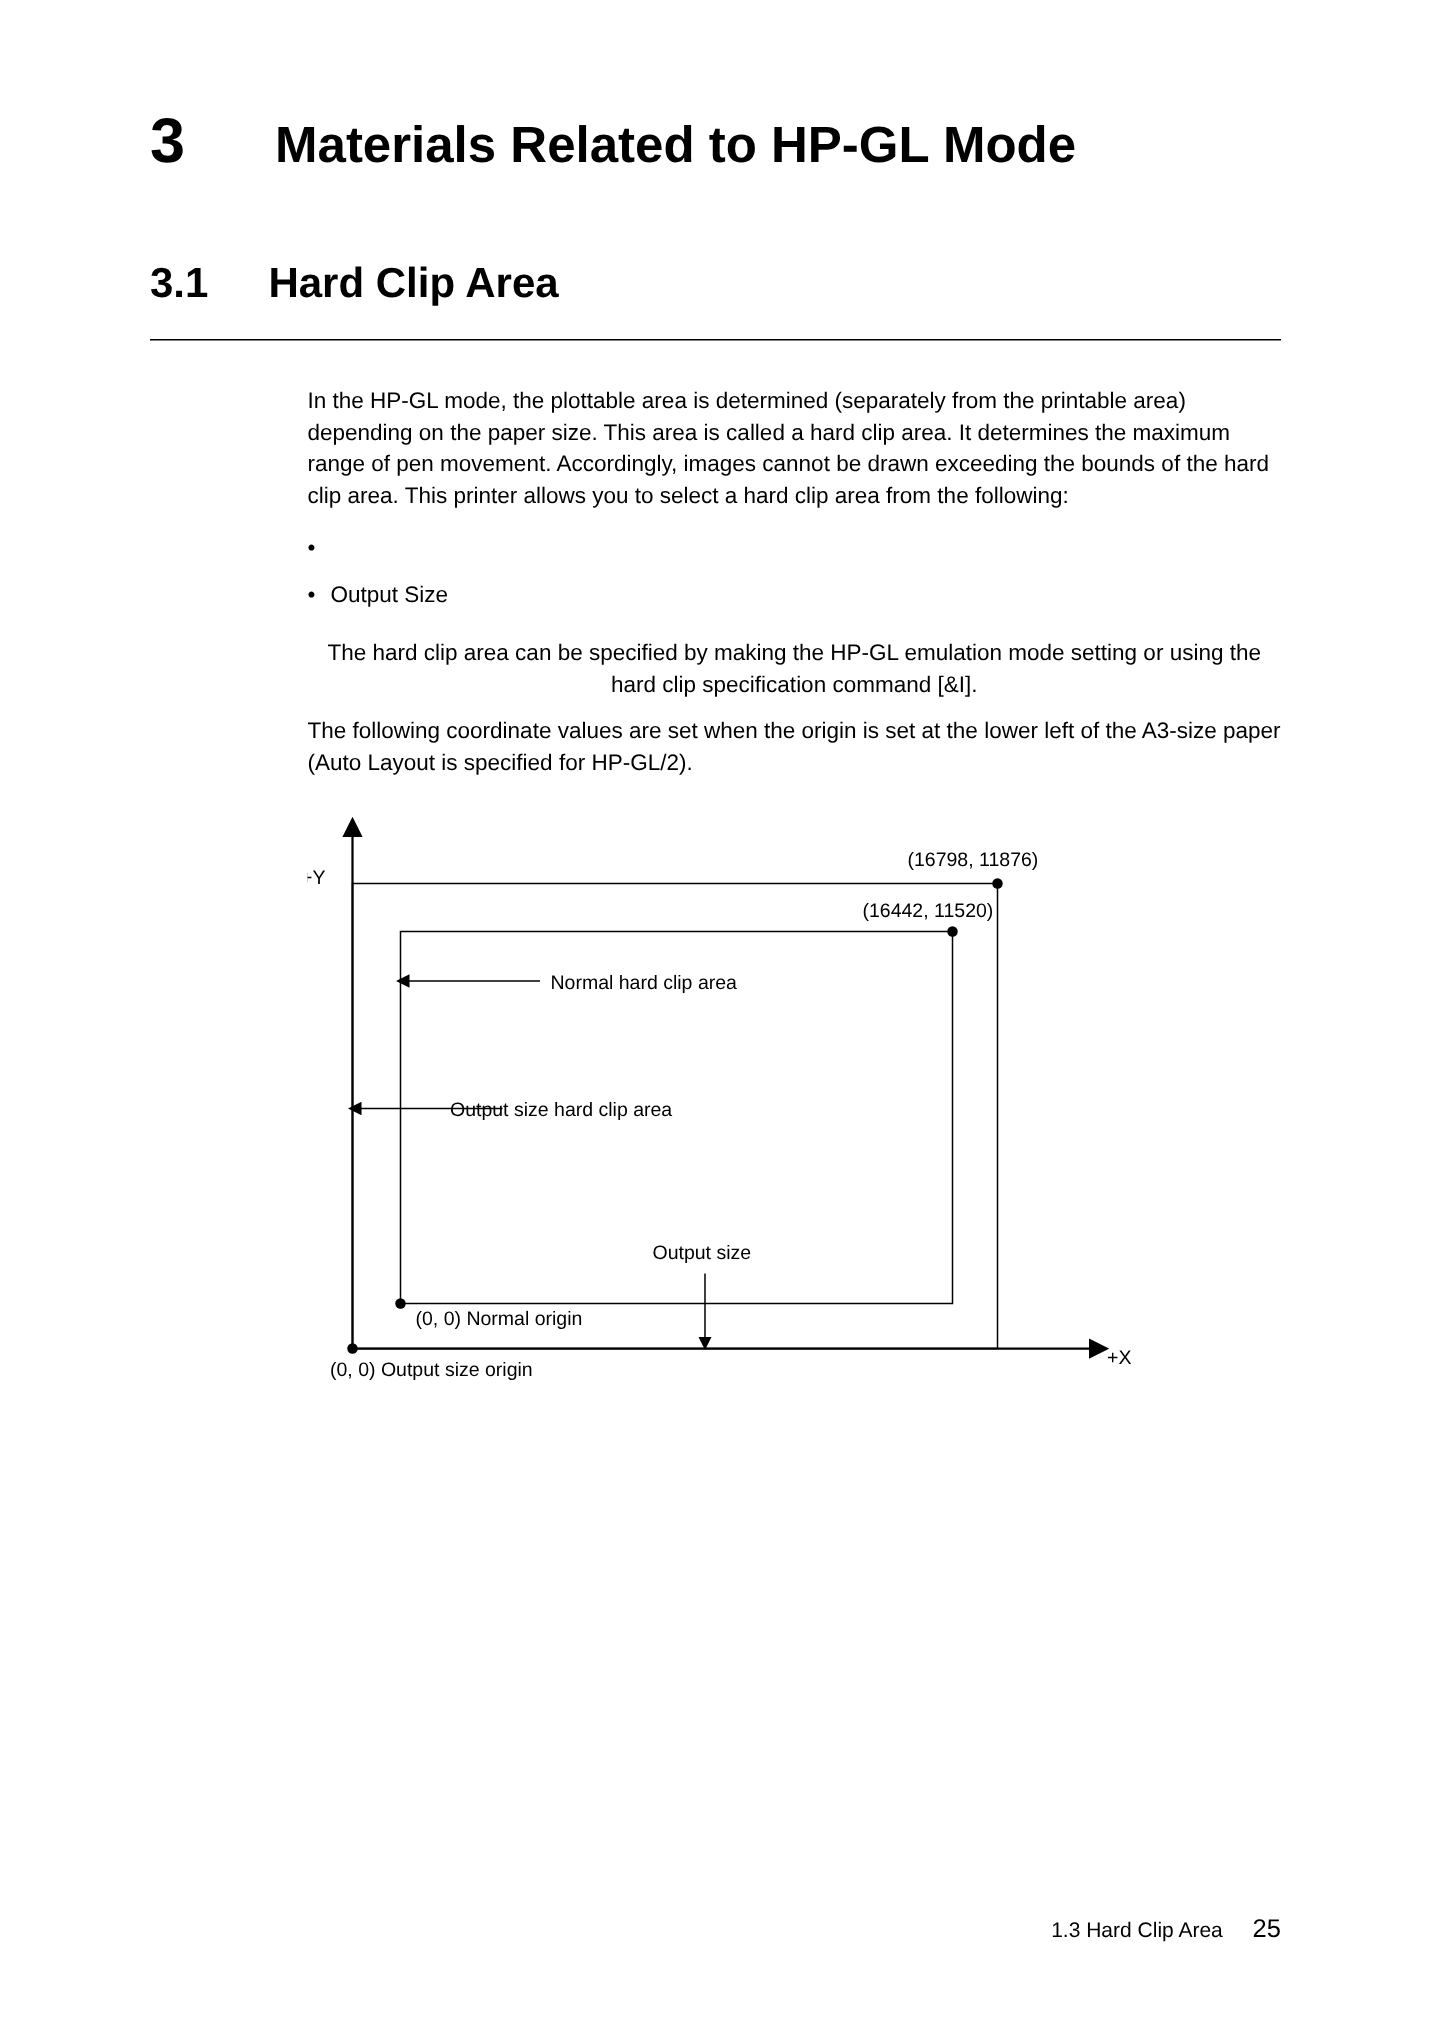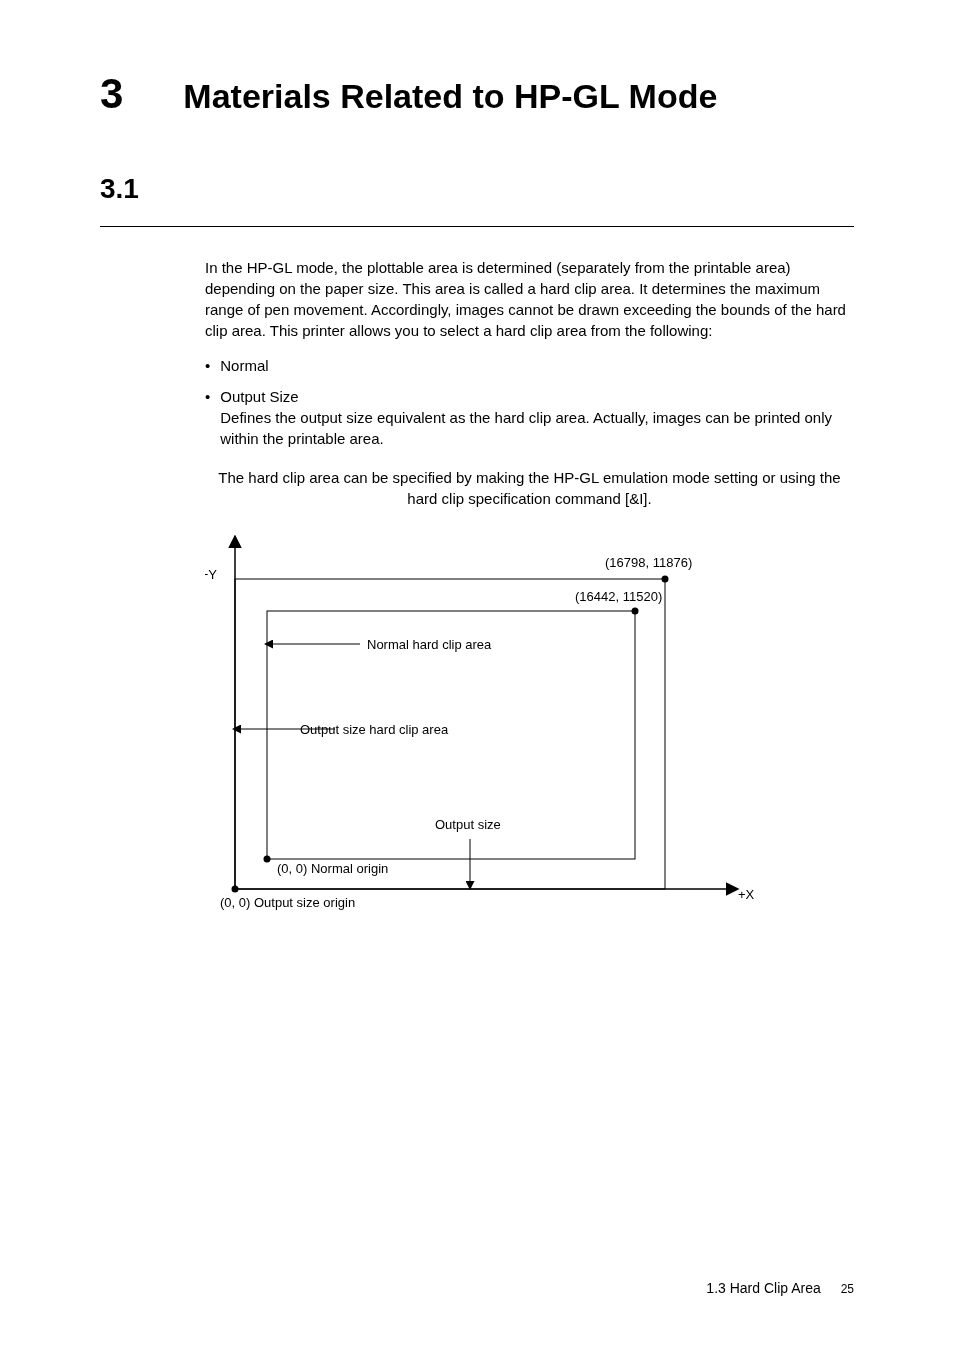--- a/index.html
+++ b/index.html
@@ -64,55 +64,55 @@
   .diagram {
     margin-top: 20px;
   }
   .footer {
     position: absolute;
     bottom: 55px;
     right: 100px;
     font-size: 14px;
   }
   .footer .pg {
-    font-size: 12px;
+    font-size: 17px;
     margin-left: 16px;
   }
 </style>
 </head>
 <body>
 
 <div class="chapter-row">
   <div class="chapter-num">3</div>
   <div class="chapter-title">Materials Related to HP-GL Mode</div>
 </div>
 
 <div class="section-row">
   <div class="section-num">3.1</div>
+  <div class="section-title">Hard Clip Area</div>
 </div>
 
 <div class="body-area">
   <p class="para">In the HP-GL mode, the plottable area is determined (separately from the printable area) depending on the paper size. This area is called a hard clip area. It determines the maximum range of pen movement. Accordingly, images cannot be drawn exceeding the bounds of the hard clip area. This printer allows you to select a hard clip area from the following:</p>
 
   <div class="bullet">
     <span class="dot">•</span>
     <span class="bcontent">
-      <span class="label">Normal</span>
     </span>
   </div>
 
   <div class="bullet">
     <span class="dot">•</span>
     <span class="bcontent">
       <span class="label">Output Size</span>
-      <span class="desc">Defines the output size equivalent as the hard clip area. Actually, images can be printed only within the printable area.</span>
     </span>
   </div>
 
   <p class="para after-list">The hard clip area can be specified by making the HP-GL emulation mode setting or using the hard clip specification command [&amp;I].</p>
+  <p class="para">The following coordinate values are set when the origin is set at the lower left of the A3-size paper (Auto Layout is specified for HP-GL/2).</p>
 
   <div class="diagram">
     <svg width="560" height="390" viewBox="0 0 560 390">
       <defs>
         <marker id="arrow" markerWidth="9" markerHeight="9" refX="6" refY="4.5" orient="auto">
           <path d="M0,0 L9,4.5 L0,9 Z" fill="#000"></path>
         </marker>
         <marker id="arrowStart" markerWidth="9" markerHeight="9" refX="3" refY="4.5" orient="auto">
           <path d="M9,0 L0,4.5 L9,9 Z" fill="#000"></path>
         </marker>

